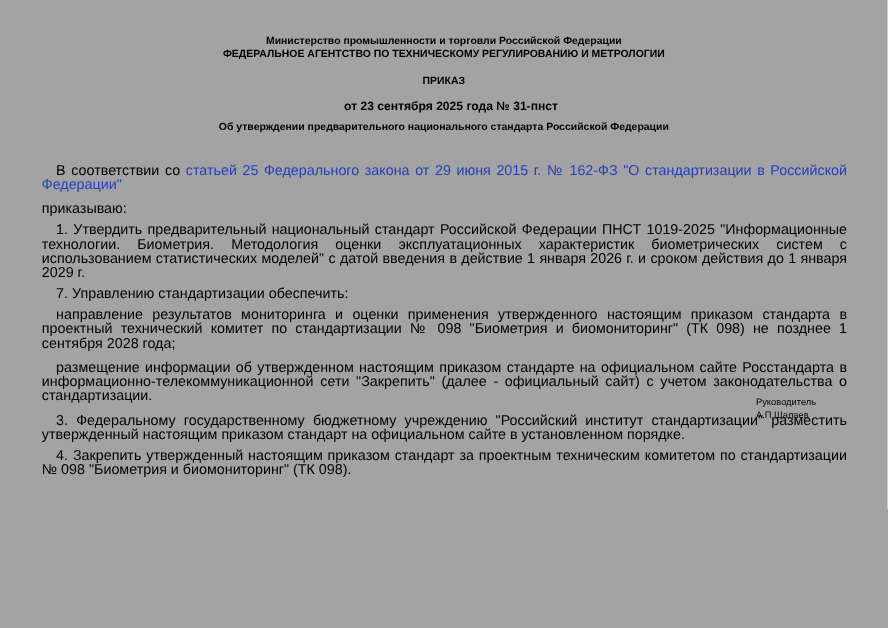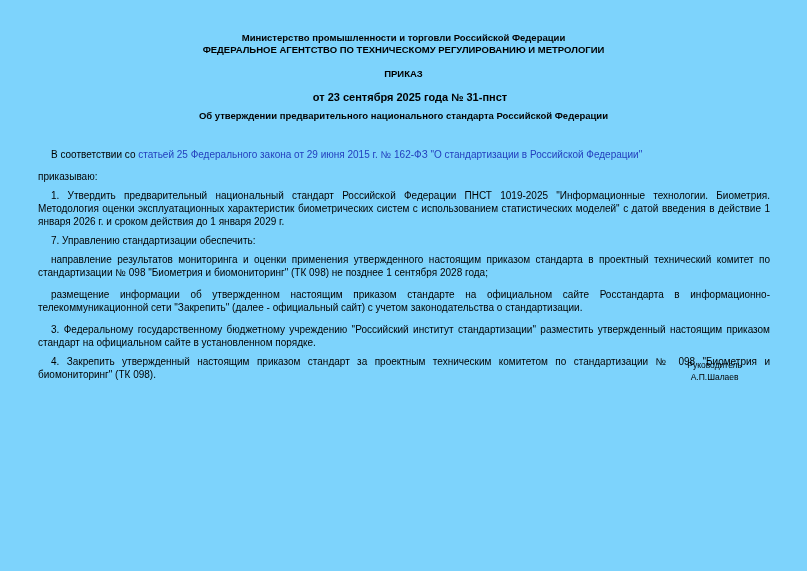--- a/index.html
+++ b/index.html
@@ -4,21 +4,21 @@
 <style>
   html, body {
     margin: 0;
     padding: 0;
     background: #ffffff;
   }
   .page {
     position: relative;
     width: 807px;
     height: 571px;
-    background: #7dd3fc;
+    background: #a3a3a3;
     font-family: "Liberation Sans", sans-serif;
     color: #000000;
     overflow: hidden;
   }
   .header-block {
     padding-top: 32px;
     text-align: center;
     font-weight: bold;
   }
   .header-line {
@@ -35,21 +35,21 @@
     margin-left: 13px;
   }
   .doc-title {
     font-size: 9.5px;
     font-weight: bold;
     text-align: center;
     margin-top: 7px;
   }
   .body-block {
     margin: 27px 37px 0 38px;
-    font-size: 10px;
+    font-size: 13px;
     line-height: 13px;
     text-align: justify;
   }
   .para {
     margin: 0 0 6px 0;
     text-indent: 13px;
   }
   .para.no-indent {
     text-indent: 0;
   }
@@ -58,21 +58,21 @@
   }
   a.doc-link {
     color: #2340be;
     text-decoration: none;
     cursor: pointer;
   }
   .signature-block {
     position: absolute;
     right: 65px;
     top: 360px;
-    text-align: center;
+    text-align: left;
     font-size: 8.5px;
     line-height: 11.5px;
     margin-left: 47px;
   }
 </style>
 </head>
 <body>
 
 <div class="page">
 

